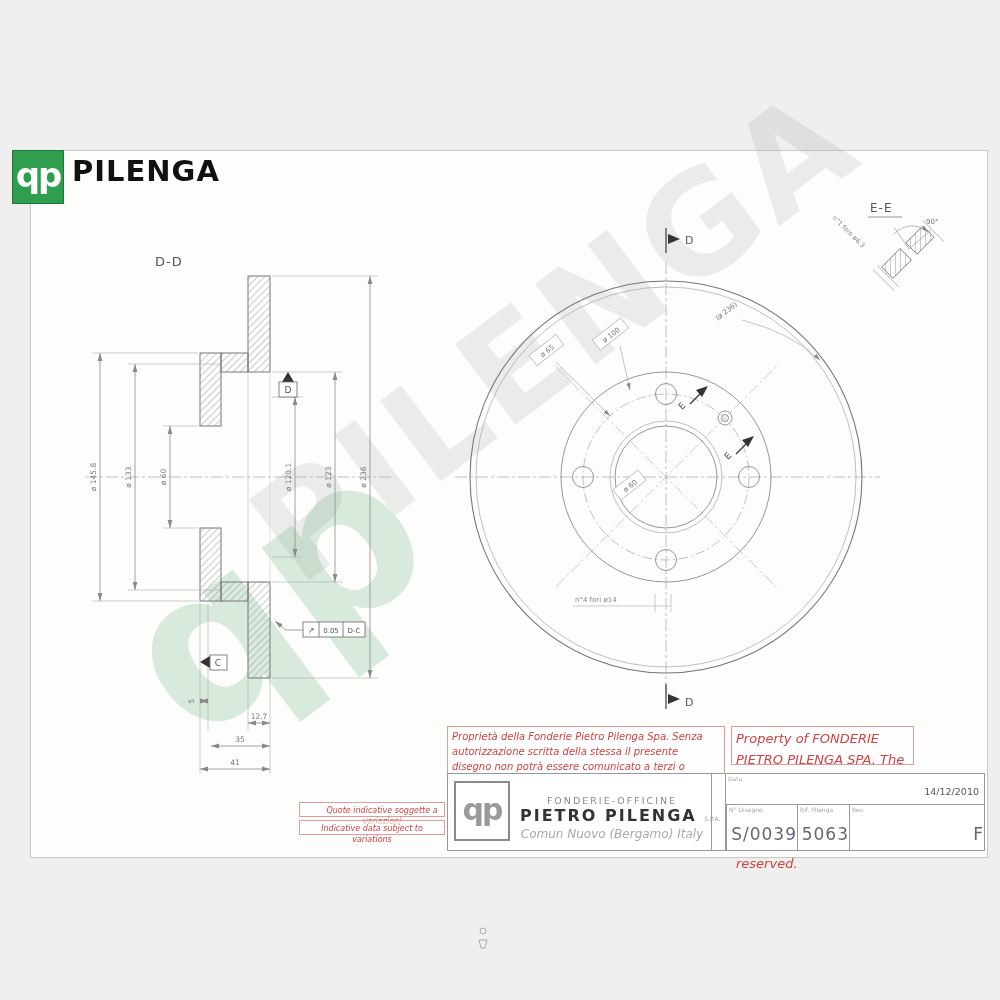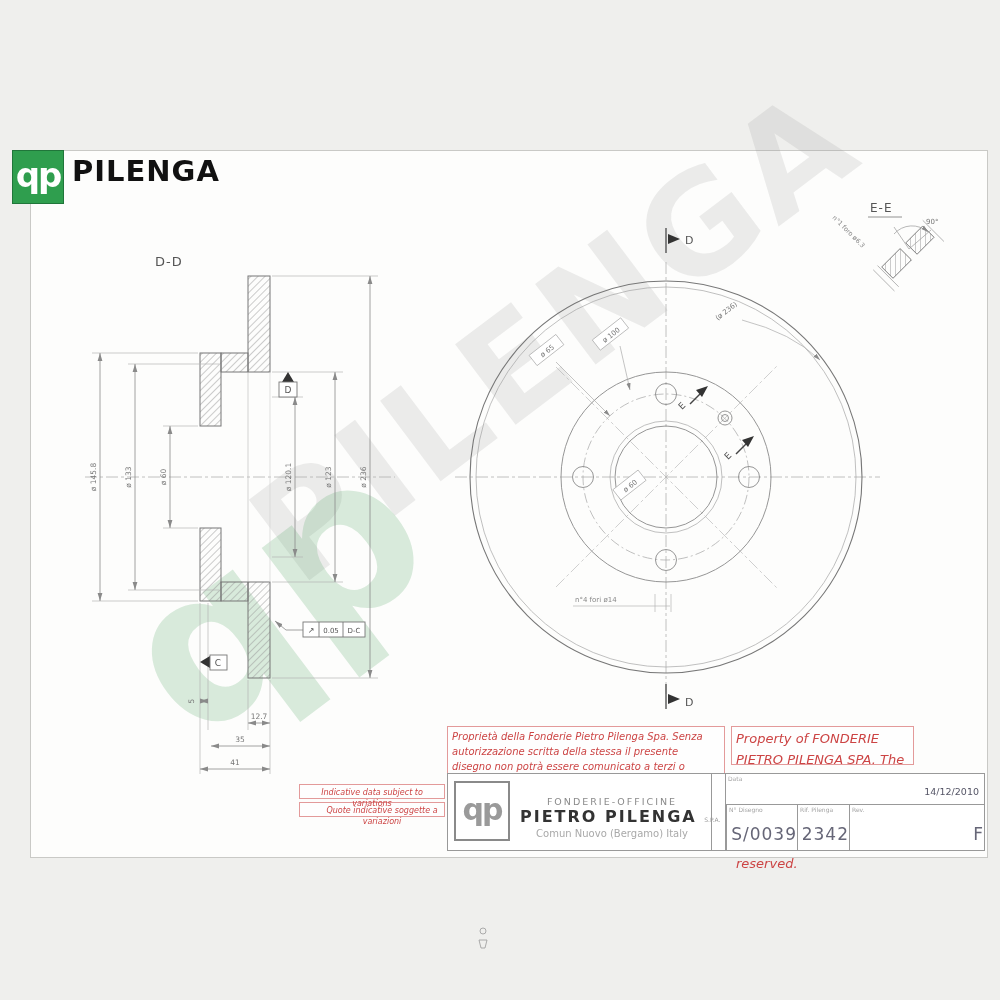--- a/index.html
+++ b/index.html
@@ -20,33 +20,33 @@
                color:#fff;font-weight:bold;font-size:34px;line-height:48px;text-align:center;
                letter-spacing:-2px;}
   .brand .word{font-weight:bold;font-size:29px;color:#111;letter-spacing:1px;margin:4px 0 0 8px;}
   svg{position:absolute;left:30px;top:150px;}
   
   .notice{position:absolute;border:1px solid #e39a9a;color:#c44;font-style:italic;
           padding:2px 4px;box-sizing:border-box;background:rgba(255,255,255,0.6);}
   .n-it{left:447px;top:726px;width:278px;height:56px;font-size:10px;line-height:1.5;}
   .n-en{left:731px;top:726px;width:183px;height:39px;font-size:13px;line-height:1.6;}
   .n-var{left:299px;width:146px;height:15px;font-size:8px;text-align:center;line-height:11px;}
-  .n-var1{top:802px;padding-left:24px;} .n-var2{top:784px;}
+  .n-var1{top:802px;padding-left:24px;} .n-var2{top:820px;}
   
   .tblock{position:absolute;left:447px;top:773px;width:538px;height:78px;
           border:1px solid #999;box-sizing:border-box;background:#fff;display:flex;}
   .tb-left{width:263px;border-right:1px solid #999;display:flex;align-items:center;position:relative;}
   .tb-logo{position:absolute;left:6px;top:7px;width:56px;height:60px;border:2px solid #8a8a8a;
            box-sizing:border-box;color:#9a9a9a;font-weight:bold;font-size:30px;text-align:center;
            line-height:54px;letter-spacing:-2px;}
   .tb-company{margin-left:72px;width:184px;text-align:center;margin-top:11px;}
   .tb-co1{font-size:9.5px;color:#8a8a8a;letter-spacing:2px;}
   .tb-co2{font-size:16px;font-weight:bold;color:#333;letter-spacing:2px;white-space:nowrap;}
   .tb-co2 .spa{font-size:6px;color:#999;font-weight:normal;letter-spacing:0;}
-  .tb-co3{font-size:10px;color:#a9a9a9;margin-top:2px;}
+  .tb-co3{font-size:12px;color:#a9a9a9;font-style:italic;margin-top:2px;}
   .tb-proj{width:13px;border-right:1px solid #999;display:flex;align-items:flex-start;justify-content:center;padding-top:4px;}
   .tb-right{flex:1;display:flex;flex-direction:column;}
   .tb-r1{height:30px;border-bottom:1px solid #999;display:flex;}
   .tb-opel{width:182px;border-right:1px solid #999;font-size:15px;color:#666;
            letter-spacing:3px;display:flex;align-items:center;padding-left:12px;box-sizing:border-box;}
   .tb-date{flex:1;position:relative;}
   .tb-r2{flex:1;display:flex;position:relative;}
   .tb-minth{width:109px;font-size:8px;color:#666;padding:3px 0 0 5px;box-sizing:border-box;}
   .cell{border-left:1px solid #999;position:relative;display:flex;align-items:flex-end;justify-content:flex-end;}
   .cell-dis{width:70px;} .cell-ref{width:51px;} .cell-rev{flex:1;}
@@ -278,21 +278,21 @@
         <span class="dateval">14/12/2010</span>
       </div>
     </div>
     <div class="tb-r2">
       <div class="cell cell-dis">
         <span class="mini">N° Disegno</span>
         <span class="bigval">S/0039</span>
       </div>
       <div class="cell cell-ref">
         <span class="mini">Rif. Pilenga</span>
-        <span class="bigval">2342</span>
+        <span class="bigval">5063</span>
       </div>
       <div class="cell cell-rev">
         <span class="mini">Rev.</span>
         <span class="bigval">F</span>
       </div>
     </div>
   </div>
 </div>
 
 <div class="brand">

